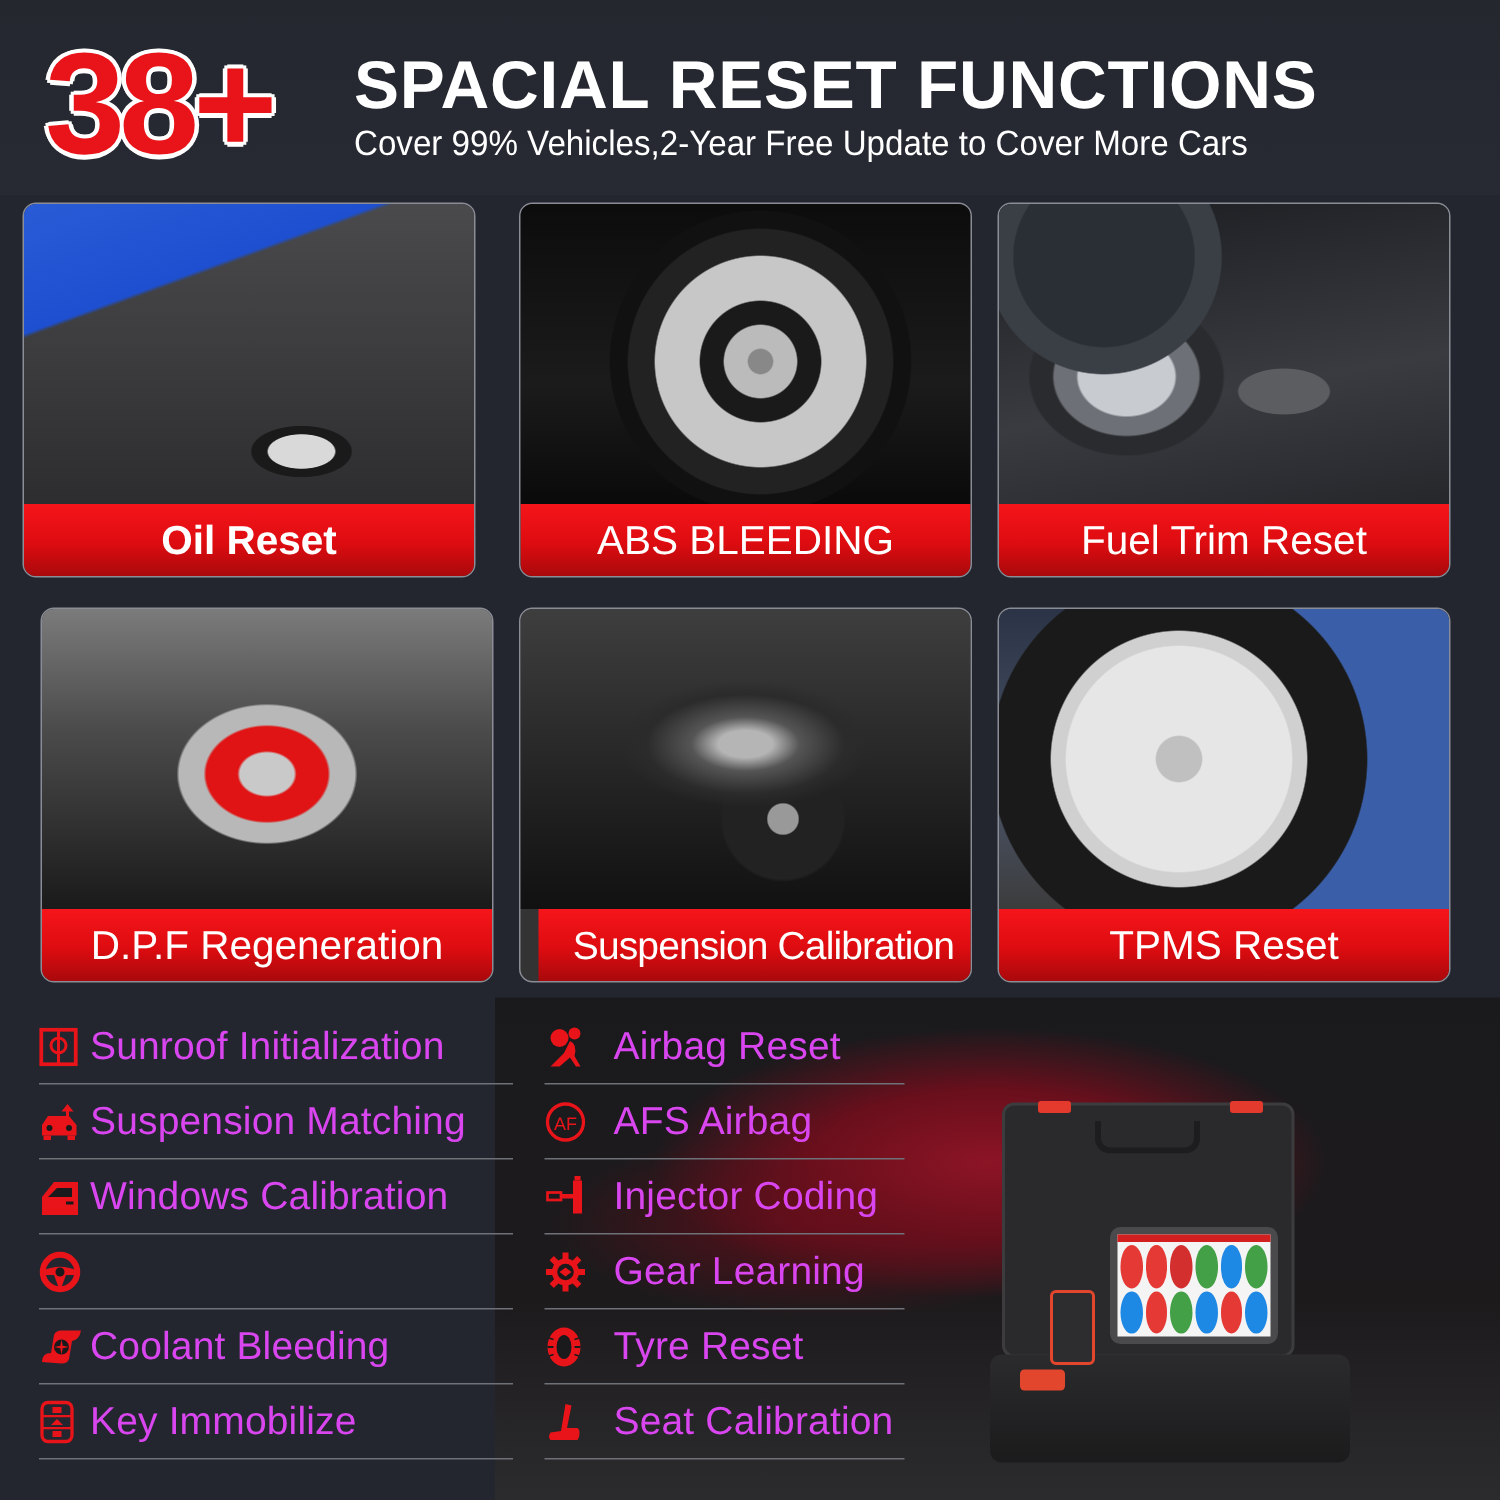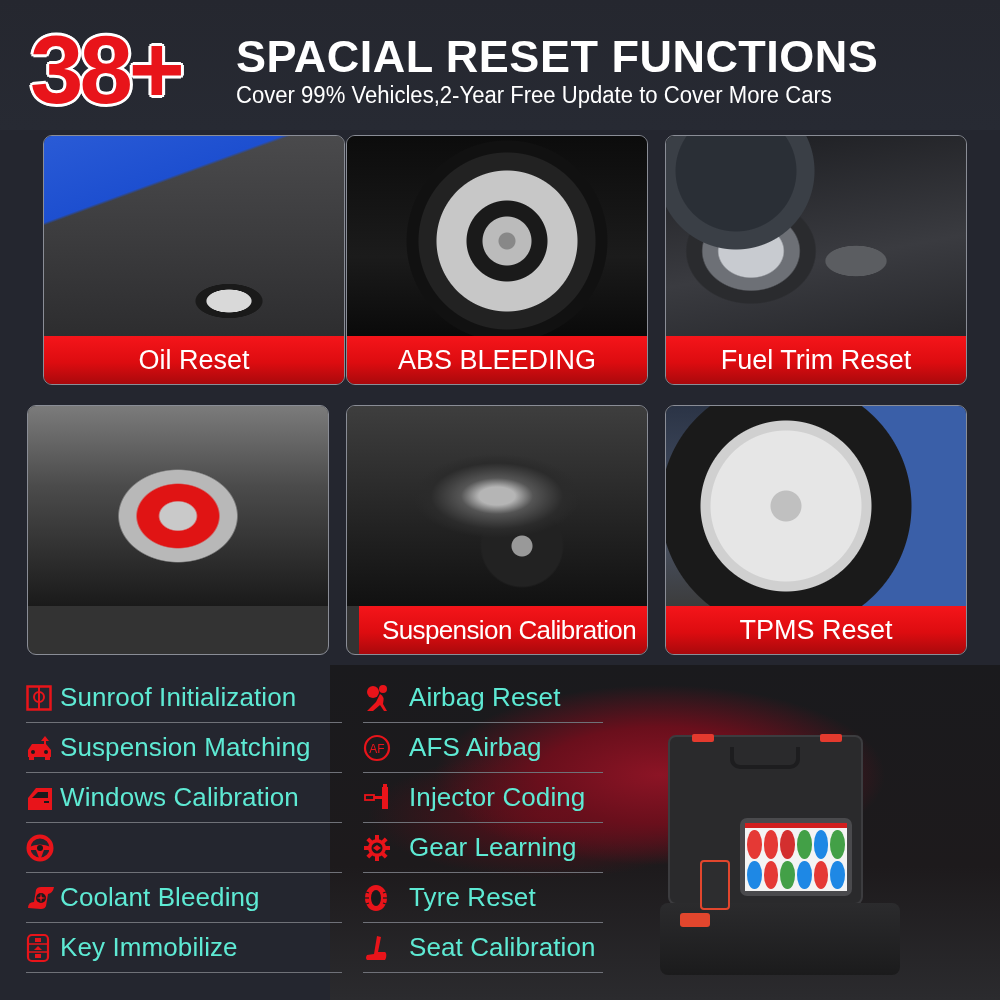--- a/index.html
+++ b/index.html
@@ -83,21 +83,21 @@
   .list-col { position: absolute; top: 673px; }
   .list-col.left { left: 26px; width: 316px; }
   .list-col.right { left: 363px; width: 240px; text-align: right; }
   .list-item {
     position: relative; height: 50px;
     border-bottom: 1.5px solid #6f7178;
     display: flex; align-items: center;
   }
   .list-item .icon { width: 34px; height: 30px; display: flex; align-items: center; justify-content: flex-start; }
   .list-col.right .list-item .icon { width: 46px; }
-  .list-item .label { font-size: 26px; color: #5eead4; white-space: nowrap; letter-spacing: 0.1px; }
+  .list-item .label { font-size: 26px; color: #d946ef; white-space: nowrap; letter-spacing: 0.1px; }
   .icon svg { display: block; }
   
   .kit { position: absolute; left: 660px; top: 735px; width: 260px; height: 245px; }
   .case-lid { position: absolute; left: 8px; top: 0; width: 195px; height: 170px; background: #2a2a2c; border-radius: 8px; border: 2px solid #3c3c3f; }
   .case-lid .latch { position: absolute; top: -3px; width: 22px; height: 8px; background: #e43a2e; border-radius: 2px; }
   .case-lid .handle { position: absolute; left: 60px; top: 10px; width: 70px; height: 22px; border: 4px solid #1d1d1f; border-top: none; border-radius: 0 0 10px 10px; }
   .case-base { position: absolute; left: 0; top: 168px; width: 240px; height: 72px; background: linear-gradient(#2b2b2d, #1b1b1c); border-radius: 8px; }
   .tablet { position: absolute; left: 80px; top: 83px; width: 112px; height: 78px; background: #4a4a4d; border-radius: 7px; padding: 5px; }
   .tablet .screen { width: 100%; height: 100%; background: #f4f4f4; border-top: 5px solid #d21f1f; display: grid; grid-template-columns: repeat(6, 1fr); gap: 2px; padding: 2px; }
   .tablet .app { border-radius: 50%; }
@@ -106,34 +106,35 @@
 </style>
 </head>
 <body>
 
 <div class="header">
   <div class="big-num">38+</div>
   <div class="title">SPACIAL RESET FUNCTIONS</div>
   <div class="subtitle">Cover 99% Vehicles,2-Year Free Update to Cover More Cars</div>
 </div>
 
-<div class="card" style="left:43px; top:135px;">
+<div class="card" style="left:15px; top:135px;font-weight:bold;">
   <div class="card-img img-oil"></div>
   <div class="card-label">Oil Reset</div>
 </div>
 <div class="card" style="left:346px; top:135px;">
   <div class="card-img img-abs"></div>
   <div class="card-label">ABS BLEEDING</div>
 </div>
 <div class="card" style="left:665px; top:135px;">
   <div class="card-img img-fuel"></div>
   <div class="card-label">Fuel Trim Reset</div>
 </div>
 <div class="card" style="left:27px; top:405px;">
   <div class="card-img img-dpf"></div>
+  <div class="card-label">D.P.F Regeneration</div>
 </div>
 <div class="card" style="left:346px; top:405px;">
   <div class="card-img img-susp"></div>
   <div class="card-label narrow">Suspension Calibration</div>
 </div>
 <div class="card" style="left:665px; top:405px;">
   <div class="card-img img-tpms"></div>
   <div class="card-label">TPMS Reset</div>
 </div>
 

